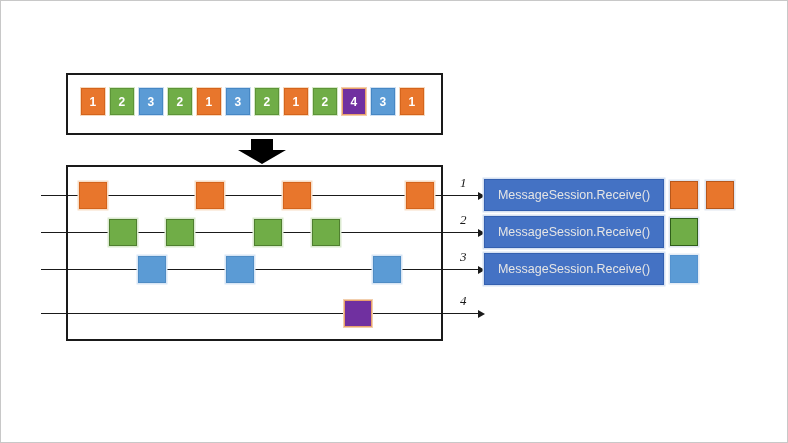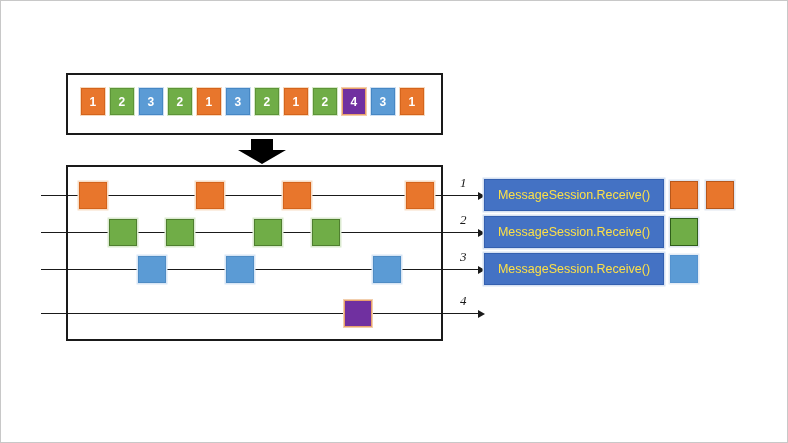--- a/index.html
+++ b/index.html
@@ -116,21 +116,21 @@
   .receiver {
     left: 483px;
     width: 180px;
     height: 32px;
     background: #4472C4;
     border: 1px solid #3460b0;
     box-sizing: border-box;
     display: flex;
     align-items: center;
     justify-content: center;
-    color: #fde047;
+    color: #e5e5e5;
     font-size: 12.5px;
     box-shadow: 0 0 0 1.5px #d6e1f2;
   }
 
   
   .received-row {
     left: 669px;
     display: flex;
     gap: 8px;
   }

